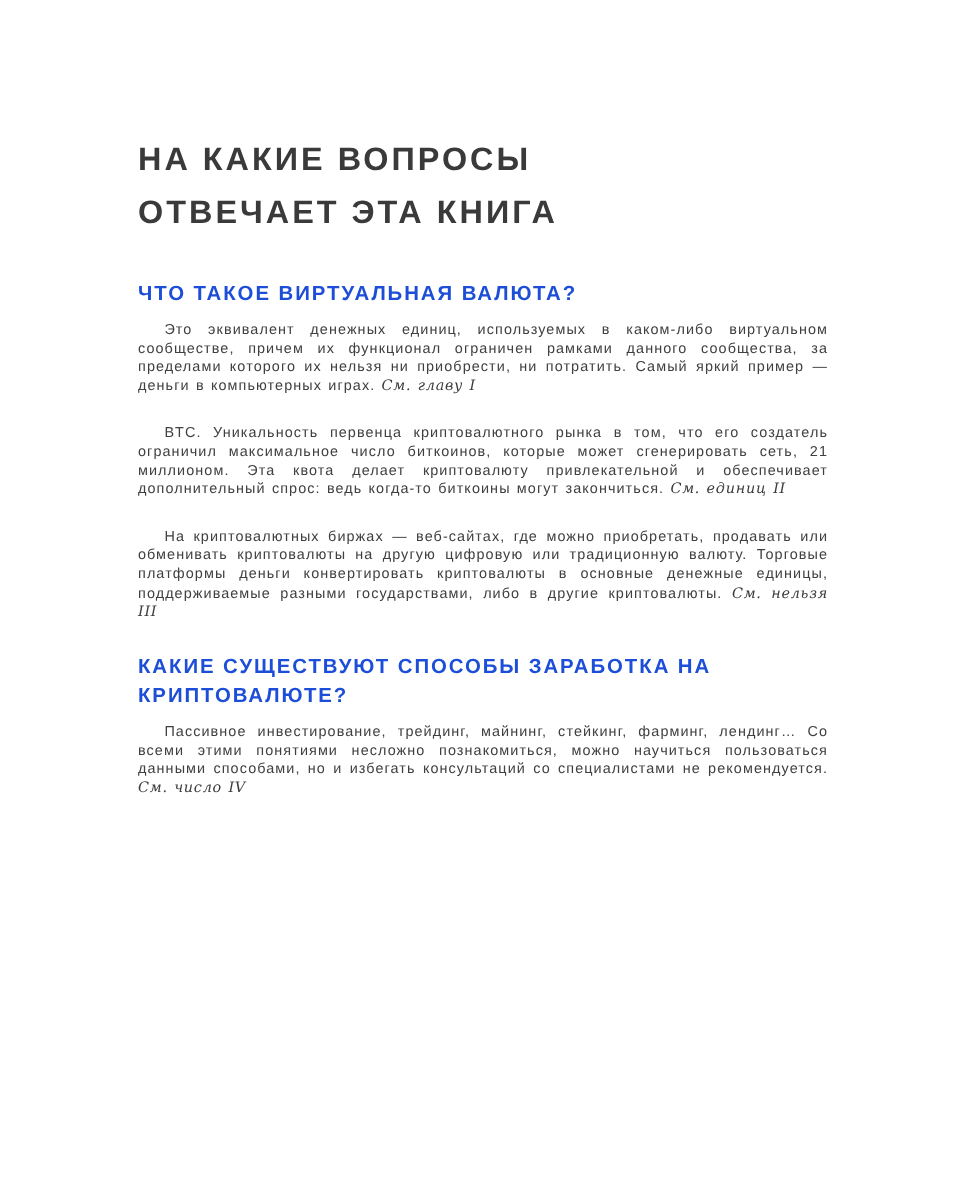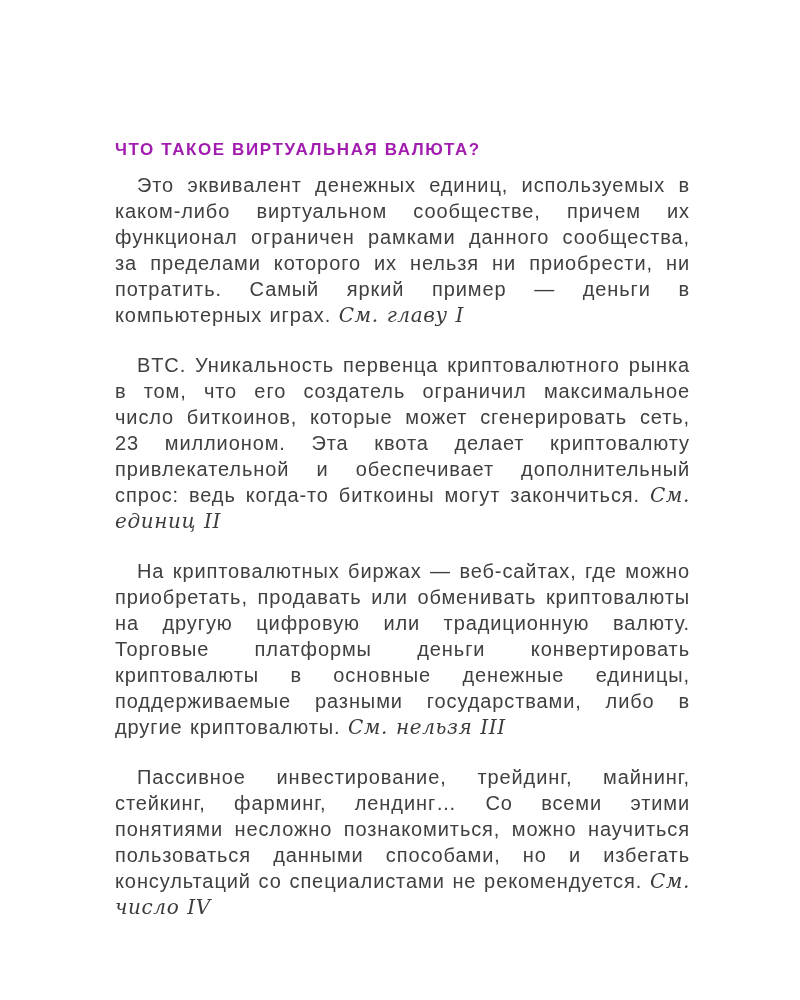--- a/index.html
+++ b/index.html
@@ -32,63 +32,66 @@
   }
   .qa-section {
     margin: 0 0 24px 0;
   }
   .qa-heading {
     margin: 26px 0 9px 0;
     font-size: 17px;
     font-weight: 700;
     line-height: 1.45;
     letter-spacing: 1.6px;
-    color: #a21caf;
+    color: #1d4ed8;
   }
   .qa-body {
     margin: 0;
-    font-size: 20px;
+    font-size: 12px;
     line-height: 1.3;
     letter-spacing: 0.9px;
     word-spacing: 1px;
     text-align: justify;
     text-indent: 22px;
     color: #404040;
   }
   .chapter-ref {
     font-family: "DejaVu Serif", "Liberation Serif", serif;
     font-style: italic;
     letter-spacing: 0.6px;
     color: #3c3c3c;
   }
 </style>
 </head>
 <body>
 
 <div class="page">
 
+  <h1 class="book-title">НА КАКИЕ ВОПРОСЫ
+ОТВЕЧАЕТ ЭТА КНИГА</h1>
 
   <section class="qa-section">
     <h2 class="qa-heading">ЧТО ТАКОЕ ВИРТУАЛЬНАЯ ВАЛЮТА?</h2>
     <p class="qa-body"><span>Это эквивалент денежных единиц, используемых в каком-либо виртуальном сообществе, причем их функционал ограничен рамками данного сообщества, за пределами которого их нельзя ни приобрести, ни потратить. Самый яркий пример — деньги в компьютерных играх.</span>
       <em class="chapter-ref">См. главу I</em>
     </p>
   </section>
 
   <section class="qa-section">
-    <p class="qa-body"><span>BTC. Уникальность первенца криптовалютного рынка в том, что его создатель ограничил максимальное число биткоинов, которые может сгенерировать сеть, 23 миллионом. Эта квота делает криптовалюту привлекательной и обеспечивает дополнительный спрос: ведь когда-то биткоины могут закончиться.</span>
+    <p class="qa-body"><span>BTC. Уникальность первенца криптовалютного рынка в том, что его создатель ограничил максимальное число биткоинов, которые может сгенерировать сеть, 21 миллионом. Эта квота делает криптовалюту привлекательной и обеспечивает дополнительный спрос: ведь когда-то биткоины могут закончиться.</span>
       <em class="chapter-ref">См. единиц II</em>
     </p>
   </section>
 
   <section class="qa-section">
     <p class="qa-body"><span>На криптовалютных биржах — веб-сайтах, где можно приобретать, продавать или обменивать криптовалюты на другую цифровую или традиционную валюту. Торговые платформы деньги конвертировать криптовалюты в основные денежные единицы, поддерживаемые разными государствами, либо в другие криптовалюты.</span>
       <em class="chapter-ref">См. нельзя III</em>
     </p>
   </section>
 
   <section class="qa-section">
+    <h2 class="qa-heading">КАКИЕ СУЩЕСТВУЮТ СПОСОБЫ ЗАРАБОТКА НА КРИПТОВАЛЮТЕ?</h2>
     <p class="qa-body"><span>Пассивное инвестирование, трейдинг, майнинг, стейкинг, фарминг, лендинг… Со всеми этими понятиями несложно познакомиться, можно научиться пользоваться данными способами, но и избегать консультаций со специалистами не рекомендуется.</span>
       <em class="chapter-ref">См. число IV</em>
     </p>
   </section>
 
 </div>
 
 </body></html>

